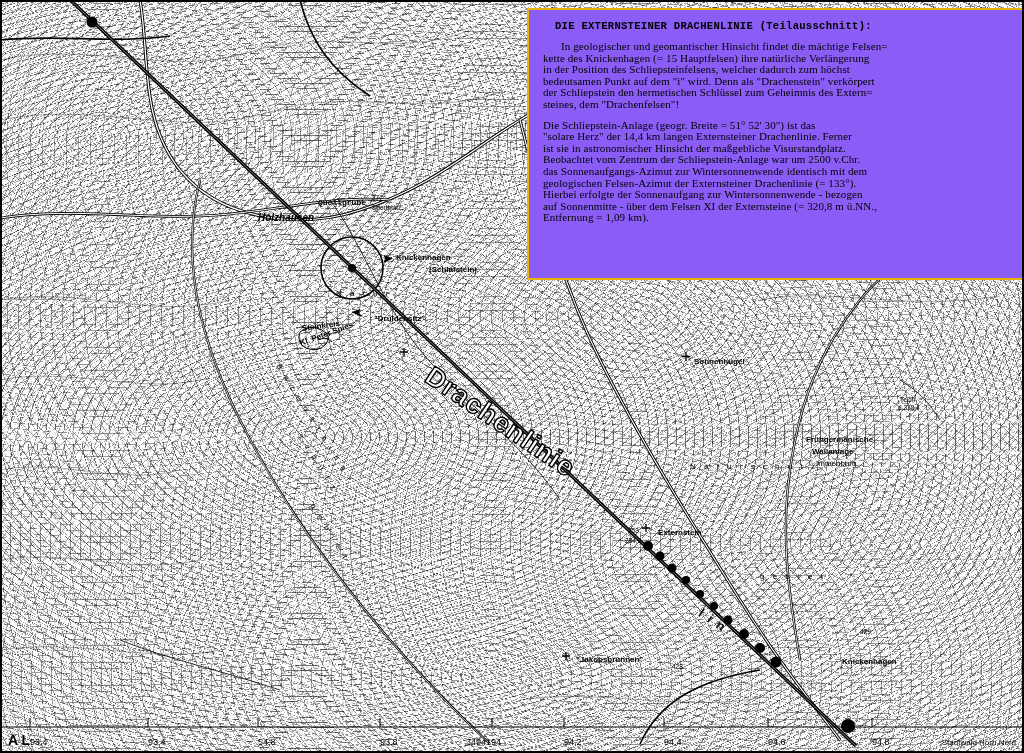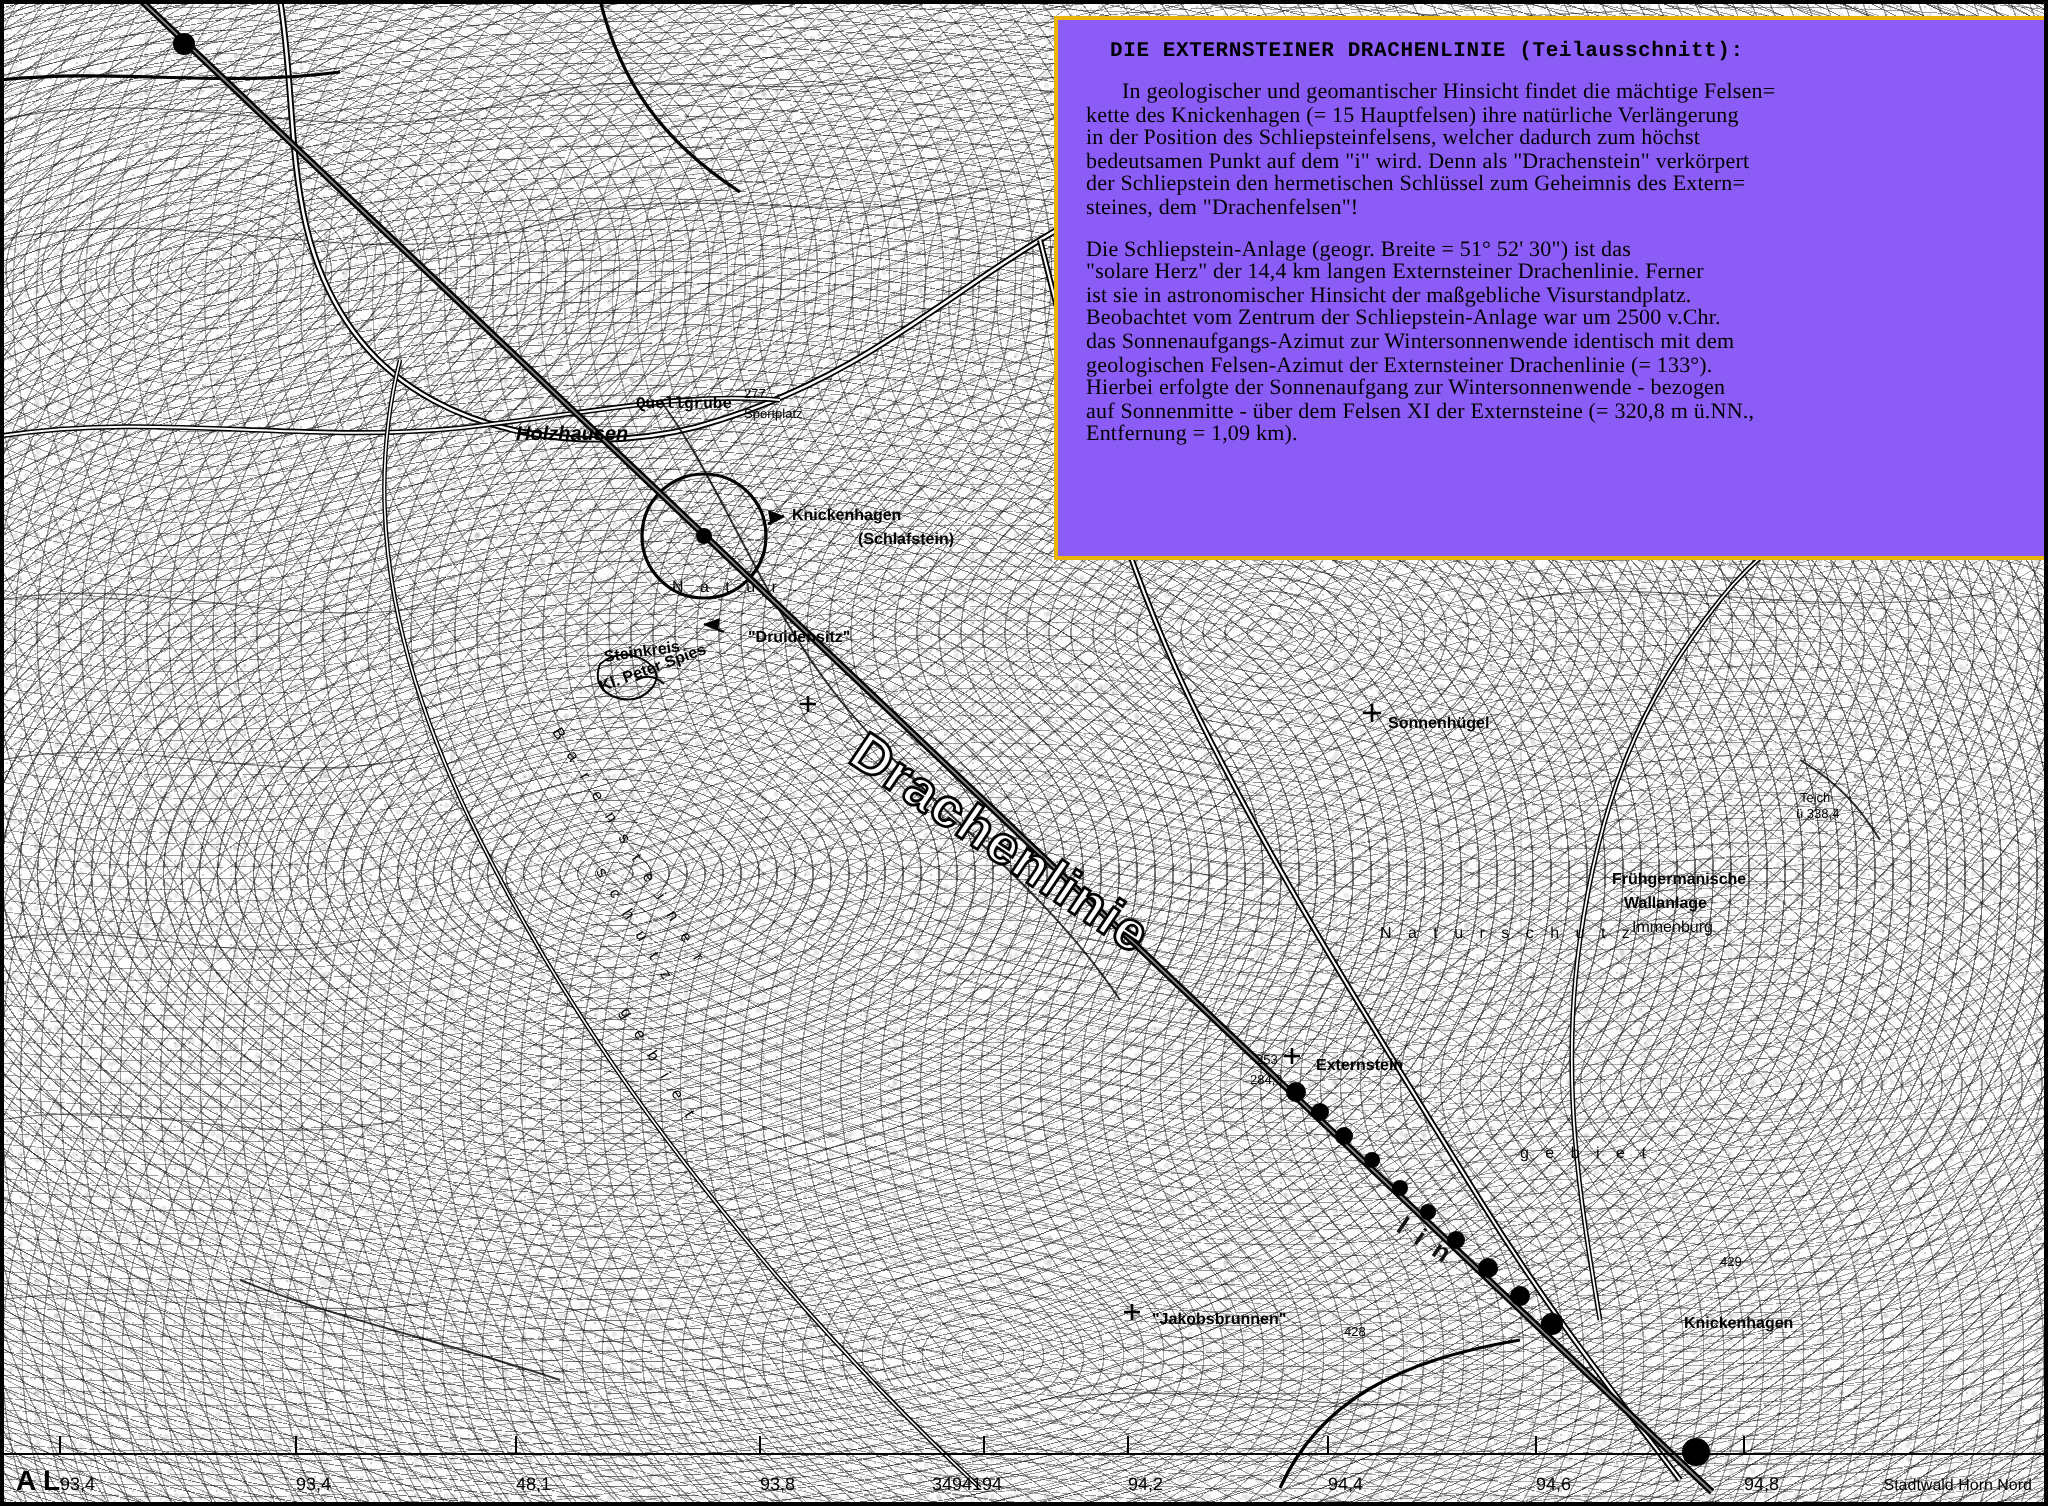--- a/index.html
+++ b/index.html
@@ -247,21 +247,21 @@
       <div class="lbl sm sp rot-58" style="left: 312px; top: 500px;">g e b i e t</div>
       <div class="lbl sm sp rot-58" style="left: 278px; top: 360px;">B a r e n s t e i n e r</div>
     </div>
 
   <div class="grid-bottom">
     <div class="corner">A  L</div>
     <div class="credit">Stadtwald Horn Nord</div>
     <div id="tick-host">
         <div class="tick" style="left: 30px;">93,4</div>
         <div class="tick" style="left: 148px;">93,4</div>
-        <div class="tick" style="left: 258px;">48,1</div>
+        <div class="tick" style="left: 258px;">54,8</div>
         <div class="tick" style="left: 380px;">93,8</div>
         <div class="tick" style="left: 466px;">3494194</div>
         <div class="tick" style="left: 564px;">94,2</div>
         <div class="tick" style="left: 664px; text-align: right;">94,4</div>
         <div class="tick" style="left: 768px;">94,6</div>
         <div class="tick" style="left: 872px;">94,8</div>
       </div>
   </div>
 
   <div class="panel">

